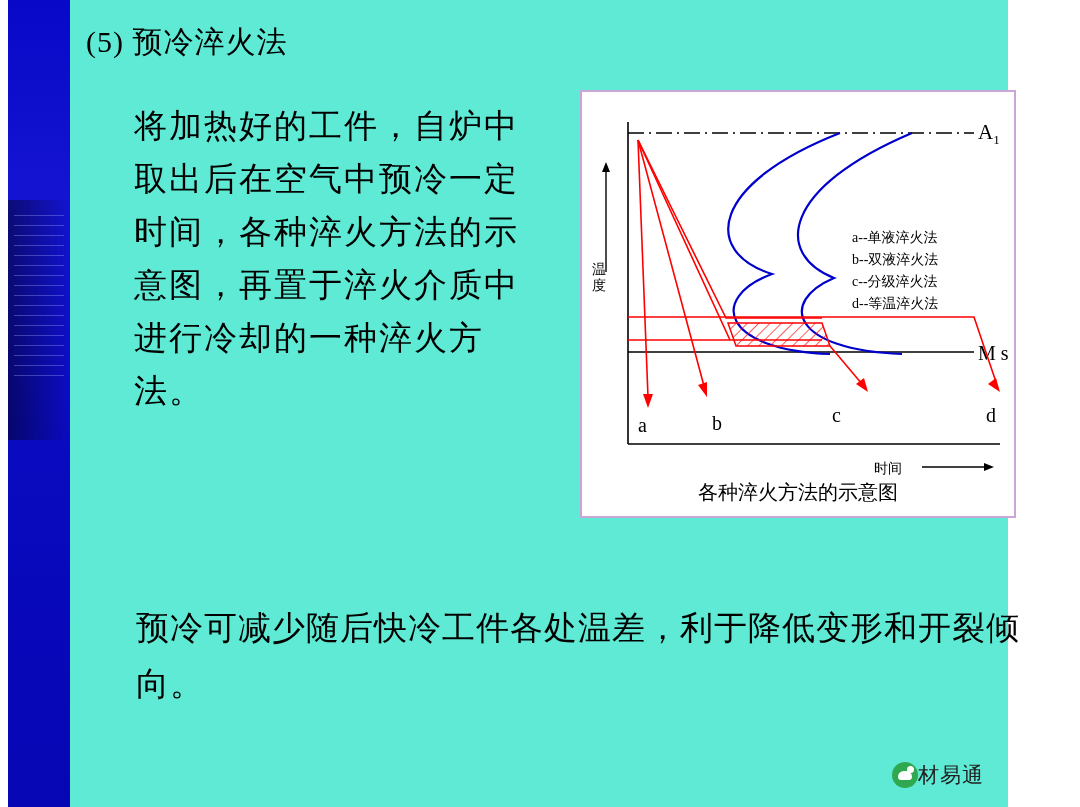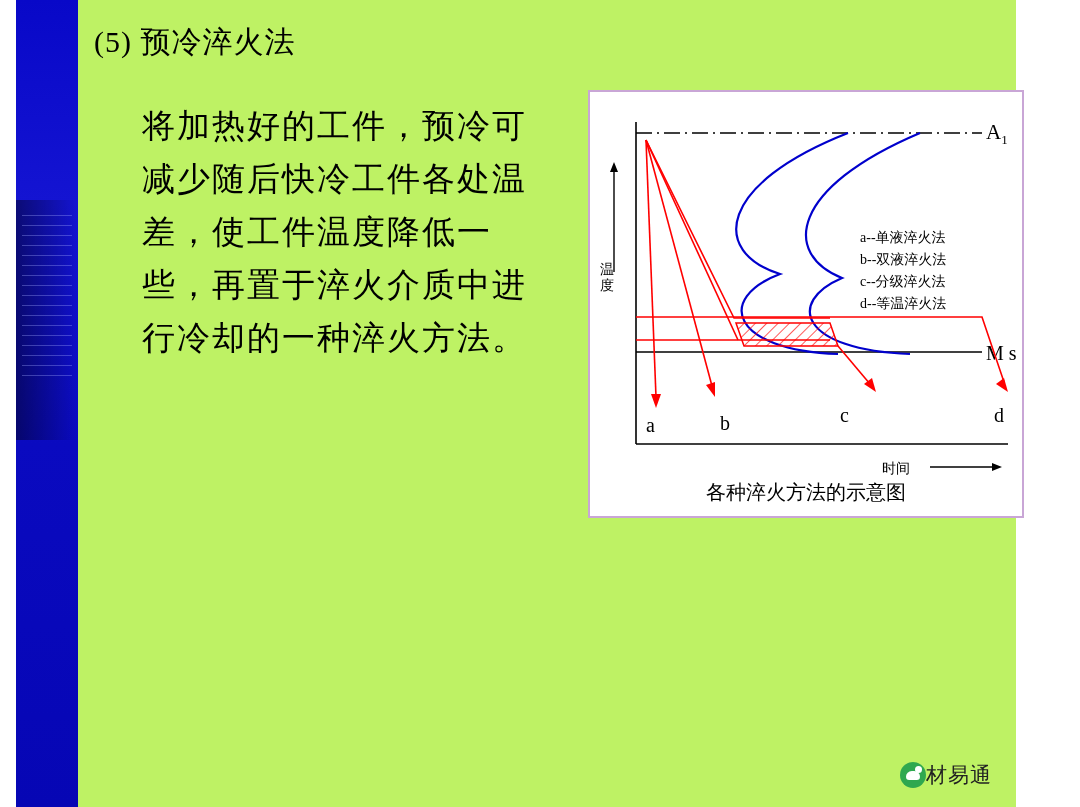--- a/index.html
+++ b/index.html
@@ -9,24 +9,24 @@
   body {
     width: 1080px;
     height: 807px;
     background: #ffffff;
     font-family: "Liberation Serif", serif;
     overflow: hidden;
     position: relative;
   }
   .slide {
     position: absolute;
-    left: 16px; top: 0;
+    left: 8px; top: 0;
     width: 1000px;
     height: 807px;
-    background: #bef264;
+    background: #5eead4;
   }
   
   .left-bar {
     position: absolute;
     left: 0; top: 0;
     width: 62px;
     height: 807px;
     background: linear-gradient(180deg, #0808c8 0%, #1414d2 25%, #0a0ac0 55%, #0606b4 100%);
   }
   .left-bar .streaks {
@@ -179,21 +179,21 @@
         <i></i>
         <i></i>
         <i></i>
         <i></i>
         <i></i>
     </div>
   </div>
 
   <div class="title">(5) 预冷淬火法</div>
 
-  <div class="body-text">将加热好的工件，预冷可减少随后快冷工件各处温差，使工件温度降低一些，再置于淬火介质中进行冷却的一种淬火方法。</div>
+  <div class="body-text">将加热好的工件，自炉中取出后在空气中预冷一定时间，各种淬火方法的示意图，再置于淬火介质中进行冷却的一种淬火方法。</div>
 
   <div class="figure">
     <svg width="432" height="424" viewBox="0 0 432 424">
 
       <line x1="46" y1="30" x2="46" y2="352" stroke="#000000" stroke-width="1.6"></line>
 
       <line x1="46" y1="352" x2="418" y2="352" stroke="#000000" stroke-width="1.6"></line>
 
       <line x1="24" y1="180" x2="24" y2="78" stroke="#000000" stroke-width="1.4"></line>
       <polygon points="24,70 20,80 28,80" fill="#000000"></polygon>
@@ -244,19 +244,20 @@
       <text x="404" y="330" style="font-size:20px;font-family:'Liberation Serif',serif;fill:#000;">d</text>
 
       <text x="270" y="150" class="legend-text">a--单液淬火法</text>
       <text x="270" y="172" class="legend-text">b--双液淬火法</text>
       <text x="270" y="194" class="legend-text">c--分级淬火法</text>
       <text x="270" y="216" class="legend-text">d--等温淬火法</text>
     </svg>
     <div class="fig-caption">各种淬火方法的示意图</div>
   </div>
 
+  <div class="bottom-text">预冷可减少随后快冷工件各处温差，利于降低变形和开裂倾向。</div>
 
   <div class="logo">
     <div class="logo-mark"></div>
     <div class="logo-text">材易通</div>
   </div>
 
 </div>
 
 </body></html>

